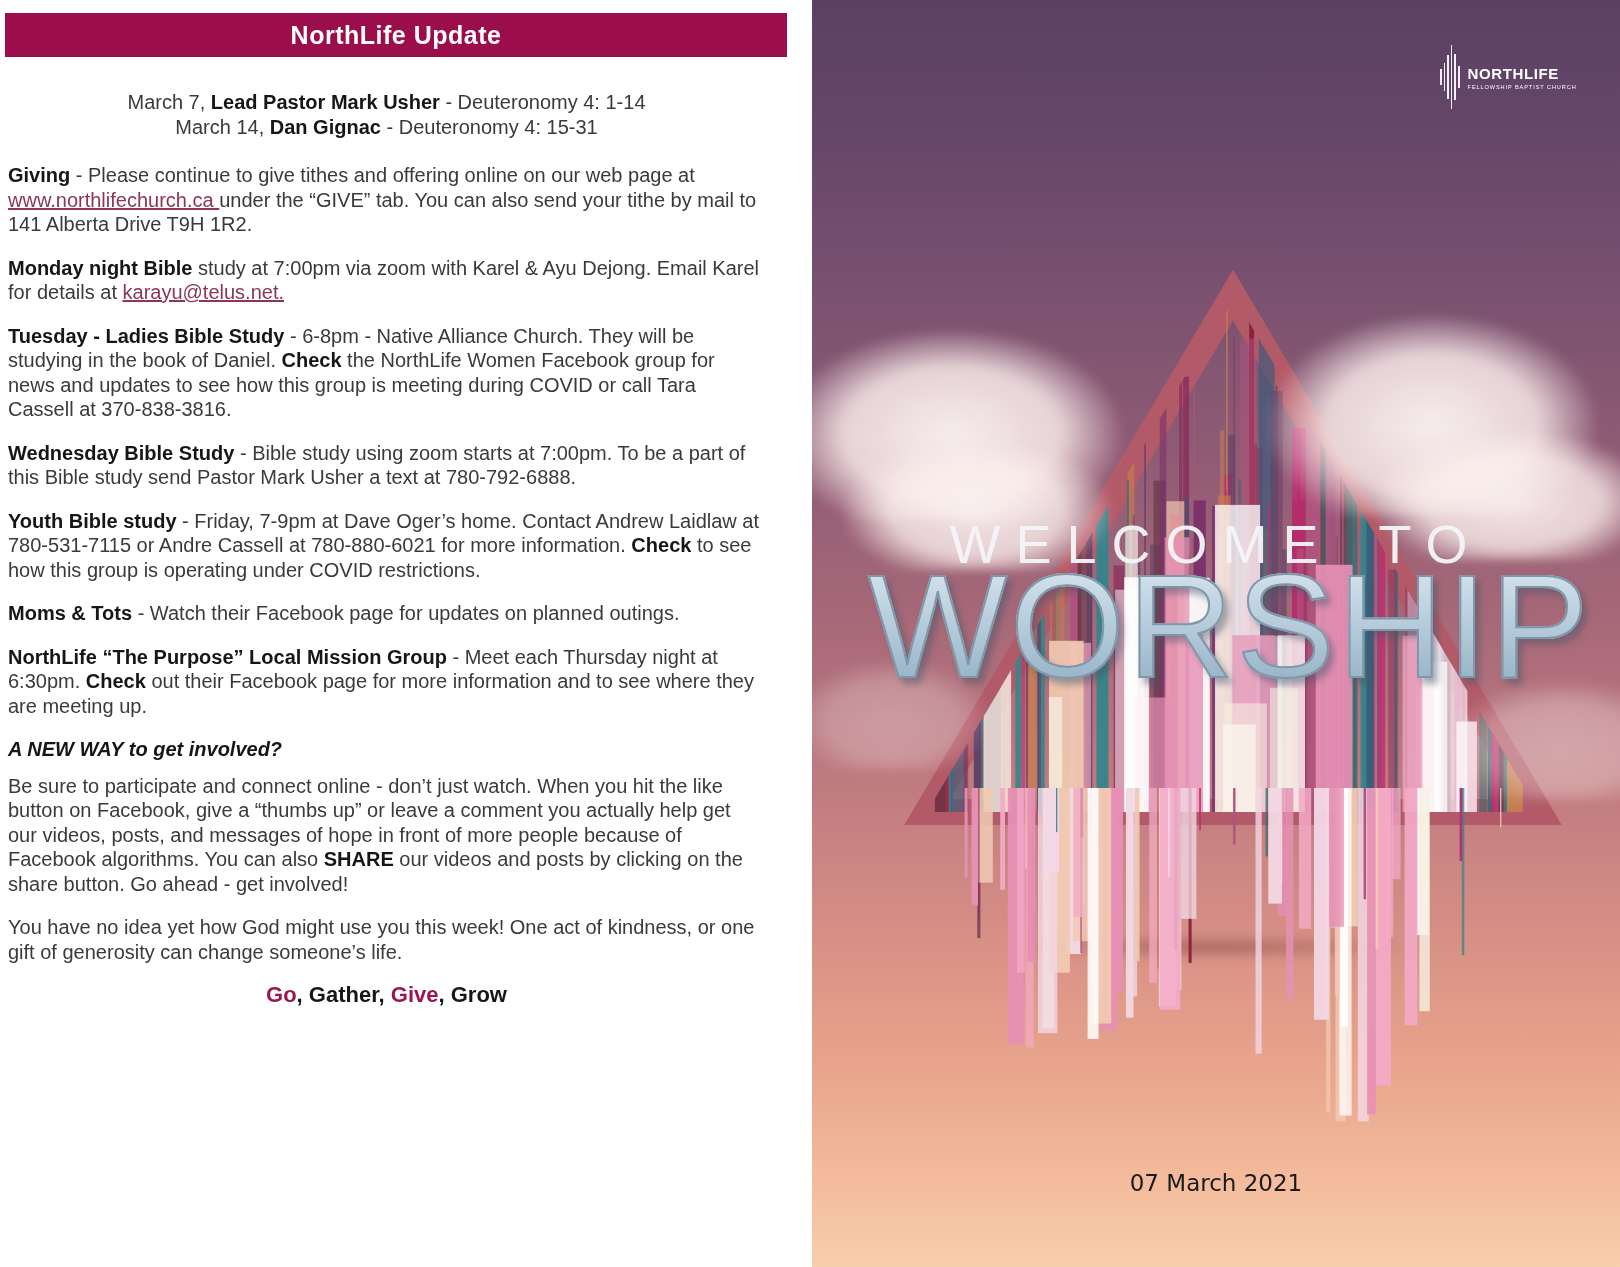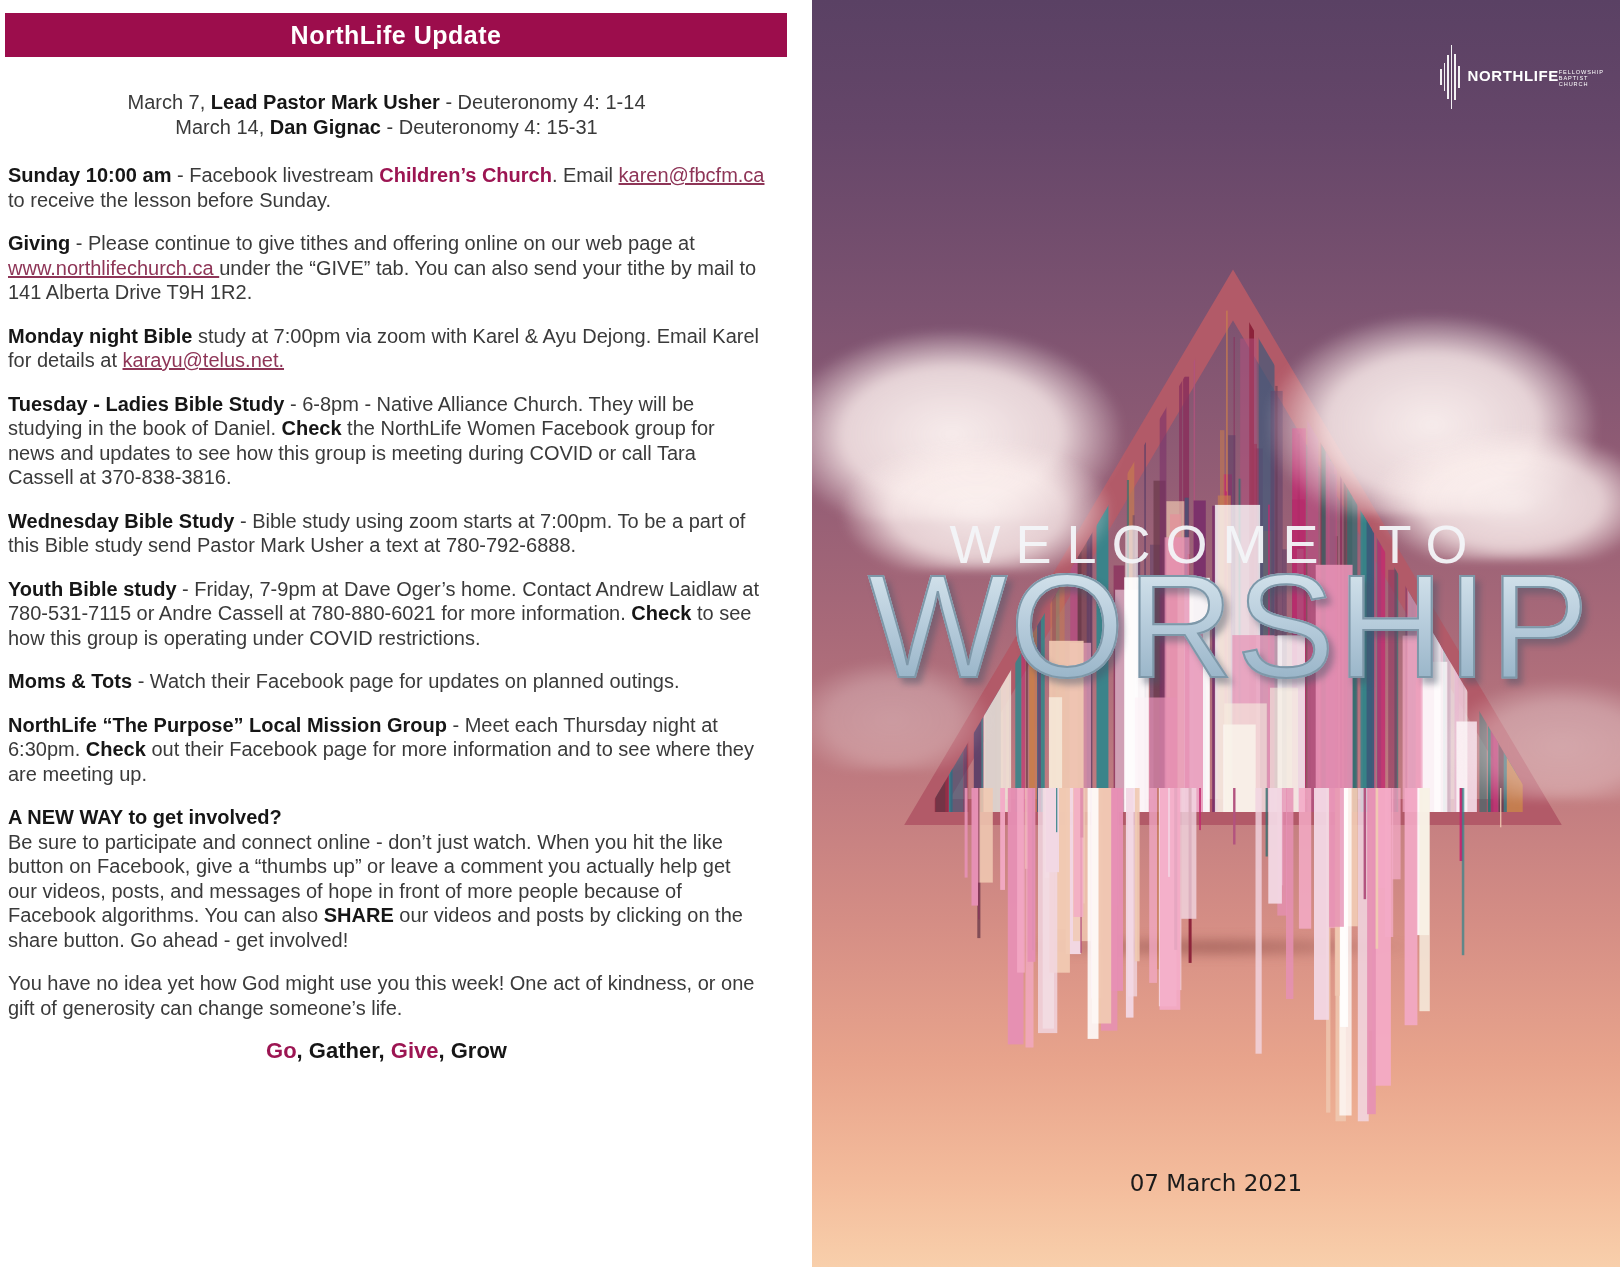--- a/index.html
+++ b/index.html
@@ -9,21 +9,21 @@
   
   .sheet{position:absolute;left:0;top:0;width:795px;height:1089px;background:#ffffff;}
   .header-bar{position:absolute;left:5px;top:13px;width:782px;height:44px;
               background:var(--accent);display:flex;align-items:center;justify-content:center;}
   .header-title{color:#ffffff;font-size:25px;font-weight:bold;letter-spacing:.5px;}
   .schedule{position:absolute;left:8px;top:90px;width:757px;text-align:center;
             font-size:20px;line-height:25px;color:var(--body-text);}
   .content{position:absolute;left:8px;top:163px;width:757px;
            font-size:20px;line-height:24.5px;color:var(--body-text);}
   p.para{margin:0 0 19px 0;}
-  p.para.tight{margin-bottom:0;}
+  p.para.tight{margin-bottom:12px;font-style:italic;}
   .run-b{font-weight:bold;color:var(--bold-text);text-align:right;}
   .run-a{font-weight:bold;color:var(--accent-text);}
   a.run-l{color:var(--link);text-decoration:underline;cursor:pointer;}
   .motto{margin-top:14px;text-align:center;font-size:22px;font-weight:bold;color:var(--bold-text);}
 
   
   .poster{position:absolute;left:812px;top:0;width:808px;height:1267px;overflow:hidden;
           background:linear-gradient(180deg,
             var(--poster-top) 0%, #654669 10%, #7b5270 24%, #935d75 38%,
             var(--poster-mid) 50%, #c07b80 62%, #d58e85 73%, #e8a48c 84%,
@@ -50,21 +50,21 @@
       color:#b9cedd;
       background:linear-gradient(180deg,var(--worship-fill-top) 0%,#b9cedd 45%,var(--worship-fill-bottom) 100%);
       -webkit-background-clip:text;background-clip:text;-webkit-text-fill-color:transparent;
       -webkit-text-stroke:2px var(--worship-stroke);
       filter:drop-shadow(5px 6px 3px rgba(70,85,105,.45));}
 
   .logo{position:absolute;left:628px;top:44px;display:flex;align-items:center;gap:8px;}
   .logo-wave{display:flex;align-items:center;gap:2px;height:66px;}
   .logo-wave span{display:block;width:1.6px;background:#ffffff;opacity:.92;}
   .lw1{height:16px;} .lw2{height:28px;} .lw3{height:44px;} .lw4{height:64px;} .lw5{height:46px;} .lw6{height:22px;}
-  .logo-text{display:flex;flex-direction:row;color:#ffffff;}
+  .logo-text{display:flex;flex-direction:column;color:#ffffff;}
   .logo-name{font-size:15px;font-weight:bold;letter-spacing:.6px;}
   .logo-sub{font-size:5.6px;letter-spacing:.9px;margin-top:2px;}
 
   .service-date{position:absolute;left:0;width:100%;top:1170px;text-align:center;
       font-family:"DejaVu Sans",sans-serif;font-size:23px;color:var(--date-text);}
 </style>
 </head>
 <body>
 
 <div class="canvas">
@@ -72,21 +72,20 @@
   <div class="sheet">
     <div class="header-bar">
       <span class="header-title">NorthLife Update</span>
     </div>
     <div class="schedule">
         <div><span>March 7, </span><span class="run-b">Lead Pastor Mark Usher</span><span> - Deuteronomy 4: 1-14</span></div>
         <div><span>March 14, </span><span class="run-b">Dan Gignac</span><span> - Deuteronomy 4: 15-31</span></div>
       </div>
     <div class="content">
       <div>
-          <p class="para"><span class="run-b">Sunday 10:00 am</span><span> -   Facebook livestream </span><span class="run-a">Children’s Church</span><span>.  Email </span><a class="run-l">karen@fbcfm.ca </a><span>to receive the lesson before Sunday.</span></p>
           <p class="para"><span class="run-b">Giving</span><span> - Please continue to give tithes and offering online on our web page at </span><a class="run-l">www.northlifechurch.ca </a><span>under the “GIVE” tab.  You can also send your tithe by mail to 141 Alberta Drive T9H 1R2.</span></p>
           <p class="para"><span class="run-b">Monday night Bible</span><span> study at 7:00pm via zoom with Karel &amp; Ayu Dejong. Email Karel for details at </span><a class="run-l">karayu@telus.net.</a></p>
           <p class="para"><span class="run-b">Tuesday - Ladies Bible Study</span><span> - 6-8pm - Native Alliance Church.  They will be studying in the book of Daniel. </span><span class="run-b">Check</span><span> the NorthLife Women Facebook group for news and updates to see how this group is meeting during COVID or call Tara Cassell at 370-838-3816.</span></p>
           <p class="para"><span class="run-b">Wednesday Bible Study</span><span> - Bible study using zoom starts at 7:00pm.  To be a part of this Bible study send Pastor Mark Usher a text at 780-792-6888.</span></p>
           <p class="para"><span class="run-b">Youth Bible study</span><span> - Friday, 7-9pm at Dave Oger’s home.  Contact Andrew Laidlaw at 780-531-7115 or Andre Cassell at 780-880-6021 for more information.  </span><span class="run-b">Check</span><span> to see how this group is operating under COVID restrictions.</span></p>
           <p class="para"><span class="run-b">Moms &amp; Tots</span><span> - Watch their Facebook page for updates on planned outings.</span></p>
           <p class="para"><span class="run-b">NorthLife “The Purpose” Local Mission Group</span><span> -  Meet each Thursday night at 6:30pm. </span><span class="run-b">Check</span><span> out their Facebook page for more information and to see where they are meeting up.</span></p>
           <p class="para tight"><span class="run-b">A NEW WAY to get involved?</span></p>
           <p class="para"><span>Be sure to participate and connect online - don’t just watch. When you hit the like button on Facebook, give a “thumbs up” or leave a comment you actually help get our videos, posts, and messages of hope in front of more people because of Facebook algorithms. You can also </span><span class="run-b">SHARE</span><span> our videos and posts by clicking on the share button. Go ahead - get involved!</span></p>
           <p class="para"><span>You have no idea yet how God might use you this week! One act of kindness, or one gift of generosity can change someone’s life.</span></p>

